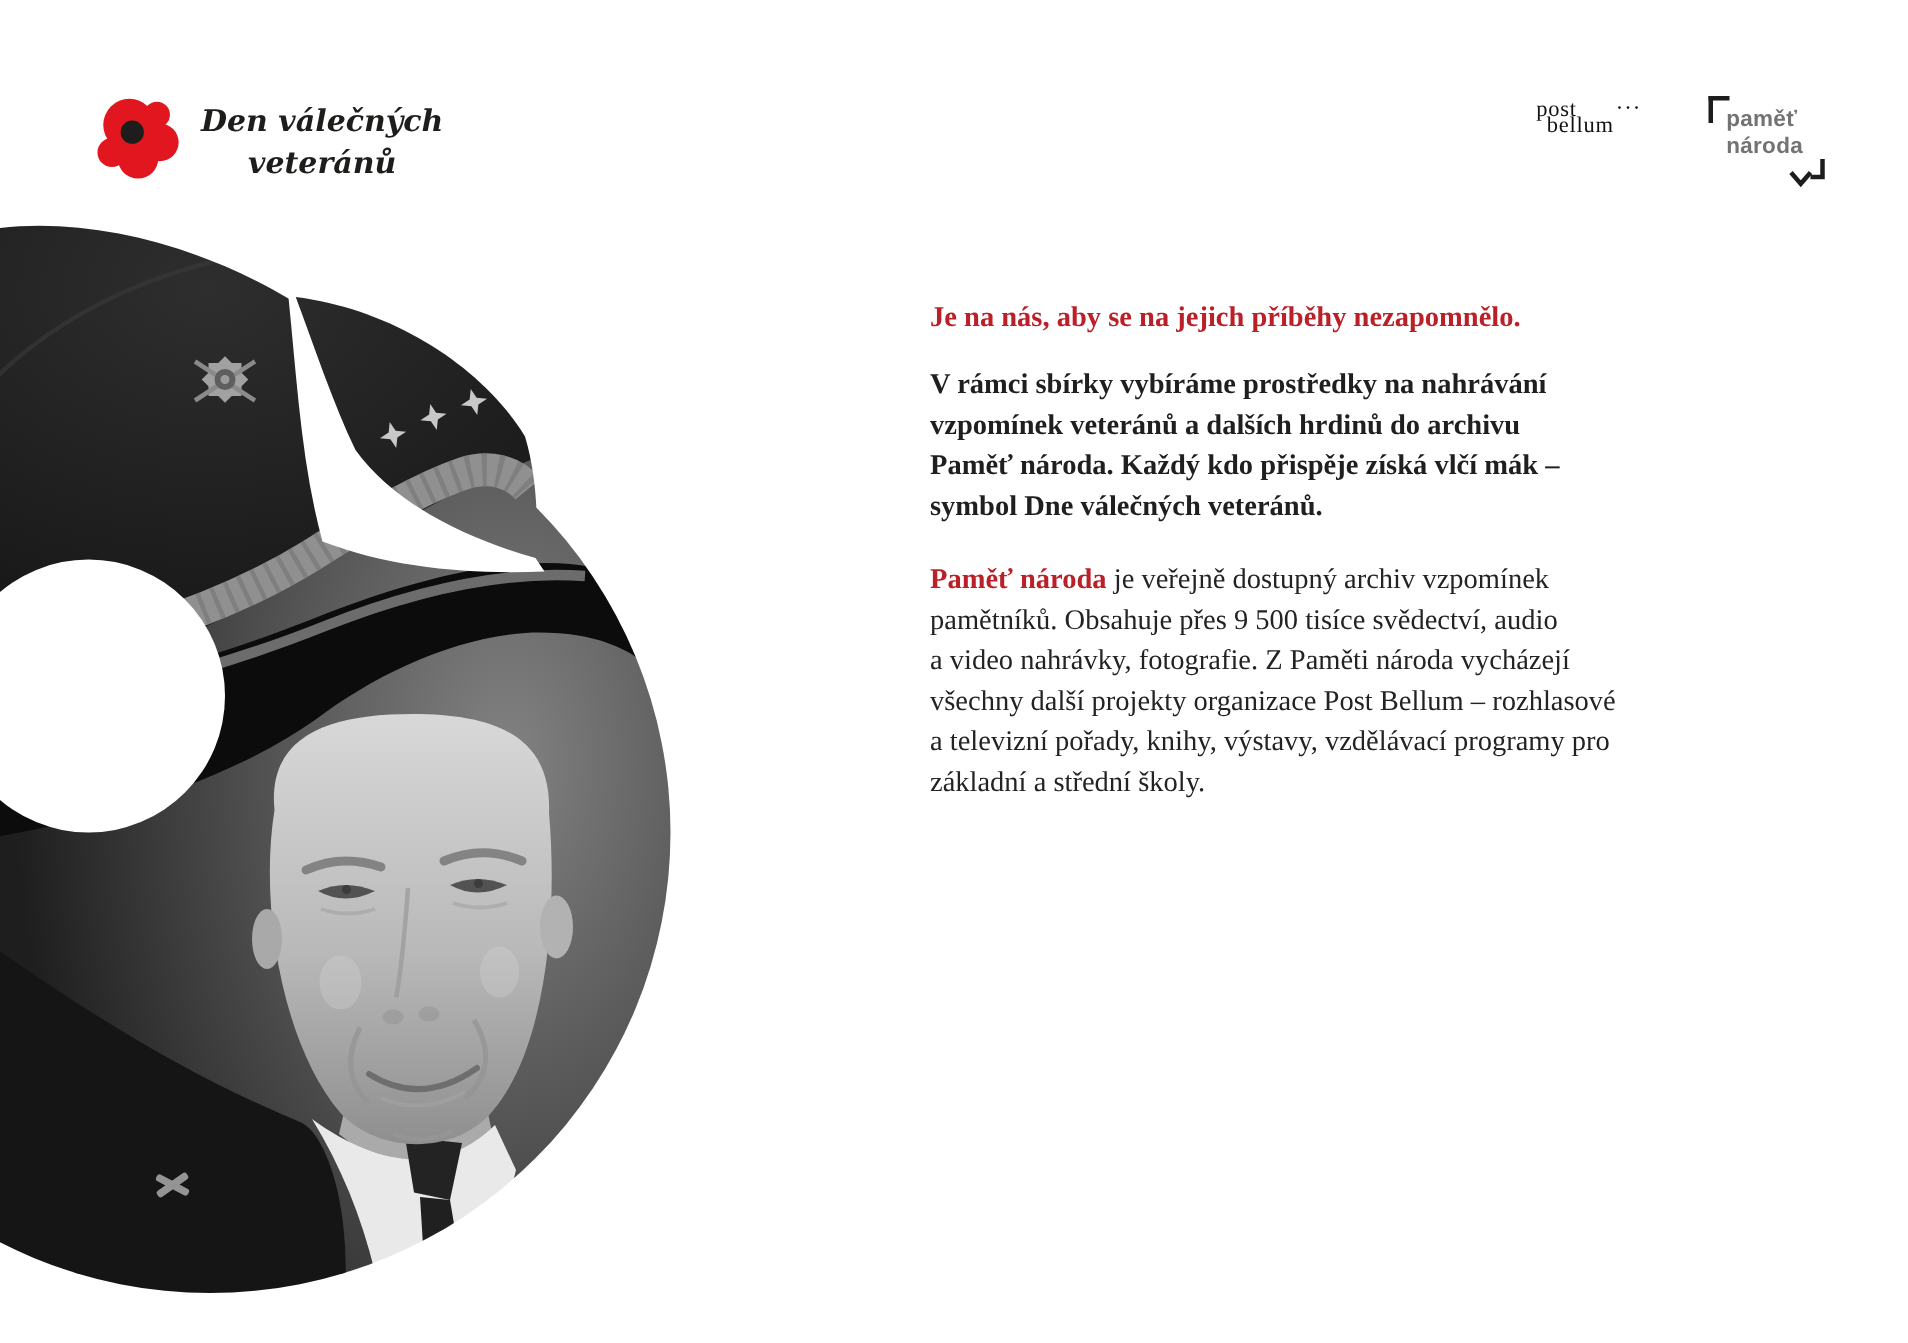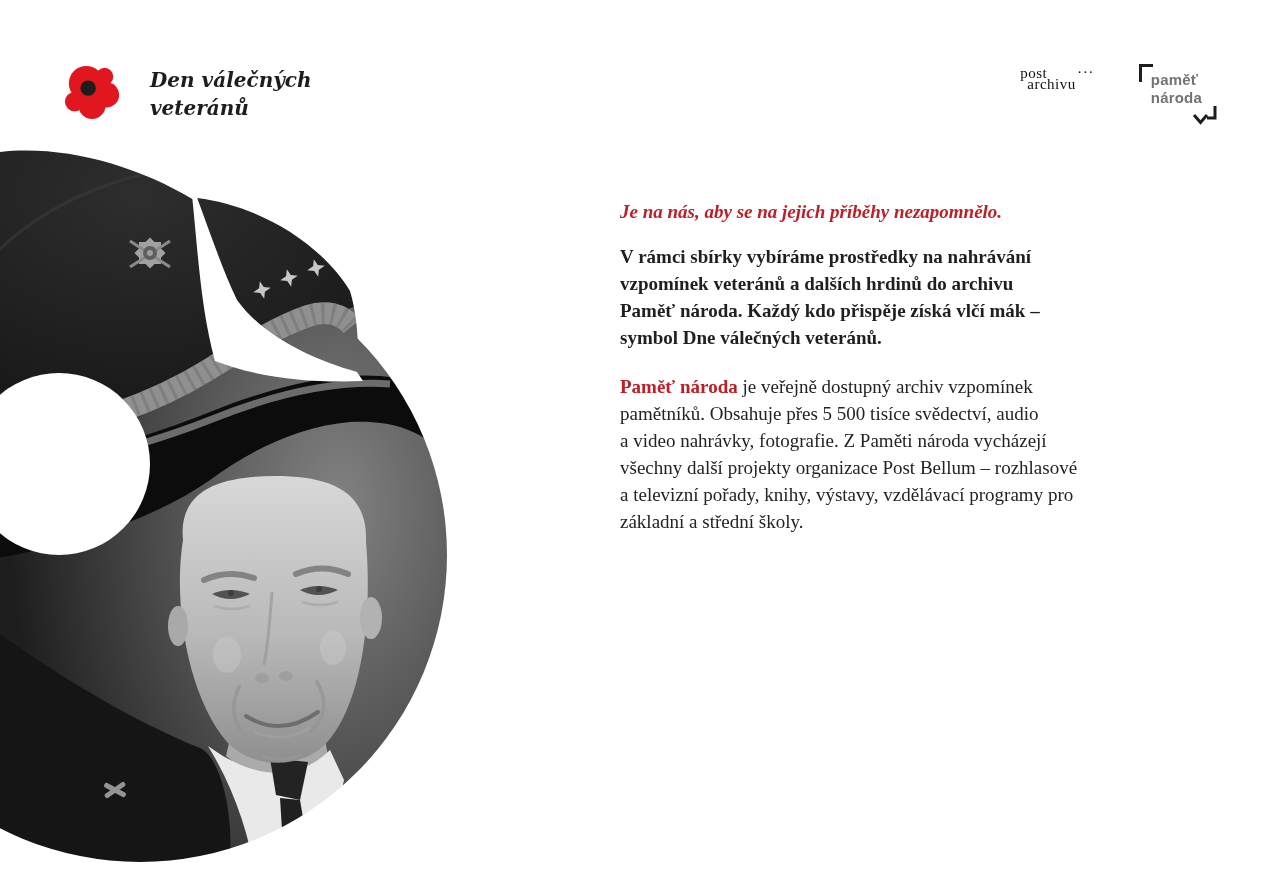--- a/index.html
+++ b/index.html
@@ -1,42 +1,42 @@
 <!DOCTYPE html>
 <html><head>
 <meta charset="utf-8">
 <style>
   html,body{margin:0;padding:0;}
   body{
     width:1272px;height:895px;background:#ffffff;overflow:hidden;position:relative;
     font-family:"Liberation Serif","DejaVu Serif",serif;color:#222222;
   }
   
-  .brand{position:absolute;left:64px;top:62px;display:flex;align-items:flex-start;gap:28px;text-decoration:none;cursor:pointer;}
+  .brand{position:absolute;left:64px;top:62px;display:flex;align-items:flex-start;gap:12px;text-decoration:none;cursor:pointer;text-align:center;}
   .poppy{width:58px;height:60px;display:block;flex:0 0 auto;}
   .brand-title{
     font-family:"DejaVu Serif","Liberation Serif",serif;
     font-style:italic;font-weight:700;font-size:20px;line-height:28px;
     color:#1d1d1b;padding-top:4px;white-space:pre-line;
   }
   .hdr-logos{position:absolute;right:58px;top:64px;display:flex;align-items:flex-start;gap:44px;}
   .pb-logo{position:relative;margin-top:4px;color:#111;text-decoration:none;cursor:pointer;display:flex;gap:2px;}
   .pb-words{font-family:"Liberation Serif",serif;font-size:15px;line-height:10px;letter-spacing:.5px;display:block;}
   .pb-w2{display:block;margin-left:7px;margin-top:1px;}
   .pb-dots{font-size:11px;letter-spacing:2px;font-weight:700;line-height:8px;color:#111;}
   .pn-logo{position:relative;padding:7px 12px 16px 12px;color:#737373;text-decoration:none;cursor:pointer;display:block;}
   .pn-text{font-family:"Liberation Sans","DejaVu Sans",sans-serif;font-weight:700;font-size:15px;line-height:17px;letter-spacing:.2px;white-space:pre-line;}
   .pn-tl{position:absolute;left:0;top:0;width:11px;height:15px;border-left:3px solid #1d1d1b;border-top:3px solid #1d1d1b;}
   .pn-tail{position:absolute;right:-4px;bottom:-4px;width:30px;height:22px;}
   
   .hero{position:absolute;left:0;top:150px;width:470px;height:745px;margin:0;}
   
   .copy{position:absolute;left:620px;top:198px;width:540px;}
   .intro{
-    margin:0 0 18px 0;font-style:italic;font-weight:700;font-size:19px;line-height:27px;
+    margin:0 0 18px 0;font-weight:700;font-size:19px;line-height:27px;
     color:#bb1f27;white-space:pre-line;
   }
   .para{margin:0 0 22px 0;font-size:19px;line-height:27px;white-space:pre-line;color:#232323;}
   .para.all-bold{font-weight:700;color:#1f1f1f;}
   .para .lead{color:#bb1f27;font-weight:700;}
   .para:last-child{margin-bottom:0;}
 </style>
 </head>
 <body>
 
@@ -53,21 +53,21 @@
       </g>
       <circle cx="25" cy="27" r="8" fill="#1d1d1b"></circle>
     </svg>
     <span class="brand-title">Den válečných
 veteránů</span>
   </a>
 
   <div class="hdr-logos">
 
     <a class="pb-logo">
-      <span class="pb-words"><span class="pb-w1">post</span><span class="pb-w2">archivu</span></span>
+      <span class="pb-words"><span class="pb-w1">post</span><span class="pb-w2">bellum</span></span>
       <span class="pb-dots">···</span>
     </a>
 
     <a class="pn-logo">
       <span class="pn-tl"></span>
       <span class="pn-text">paměť
 národa</span>
       <svg class="pn-tail" viewBox="0 0 30 22" aria-hidden="true">
         <path d="M27 1 L27 13 L19 13" fill="none" stroke="#1d1d1b" stroke-width="3"></path>
         <path d="M6 10 L12.5 17.5 L19 10" fill="none" stroke="#1d1d1b" stroke-width="3"></path>
@@ -182,20 +182,20 @@
 
 <main class="copy">
   <p class="intro">Je na nás, aby se na jejich příběhy nezapomnělo.</p>
 
   <p class="para all-bold"><span>V rámci sbírky vybíráme prostředky na nahrávání
 vzpomínek veteránů a dalších hrdinů do archivu
 Paměť národa. Každý kdo přispěje získá vlčí mák –
 symbol Dne válečných veteránů.</span></p>
 
   <p class="para"><strong class="lead">Paměť národa</strong><span> je veřejně dostupný archiv vzpomínek
-pamětníků. Obsahuje přes 5 500 tisíce svědectví, audio
+pamětníků. Obsahuje přes 9 500 tisíce svědectví, audio
 a video nahrávky, fotografie. Z Paměti národa vycházejí
 všechny další projekty organizace Post Bellum – rozhlasové
 a televizní pořady, knihy, výstavy, vzdělávací programy pro
 základní a střední školy.</span></p>
 
 
 </main>
 
 </body></html>

